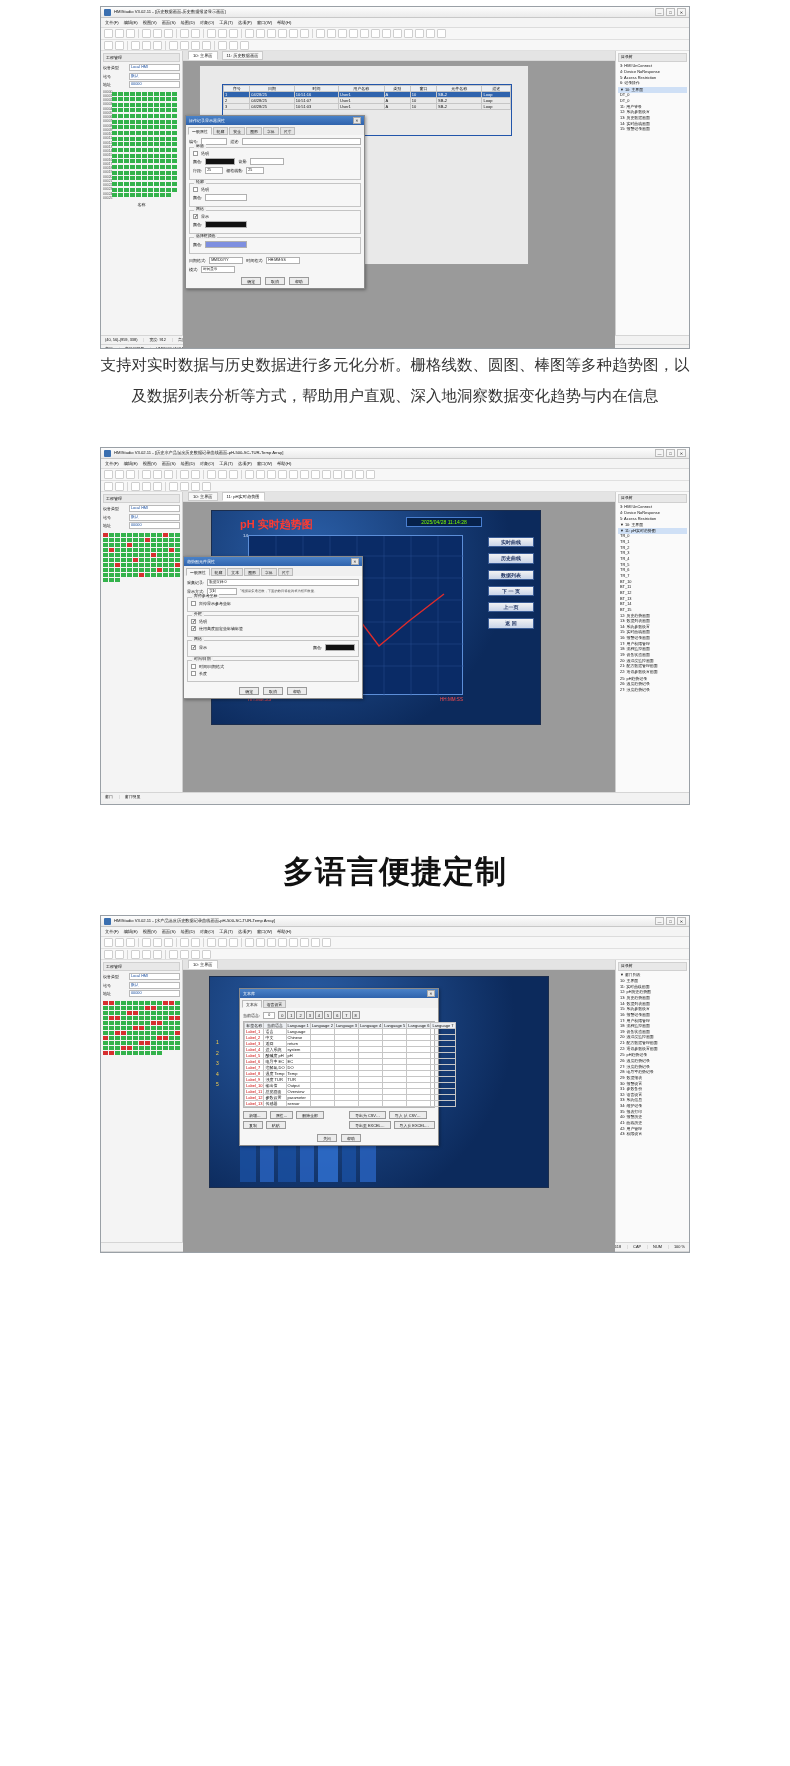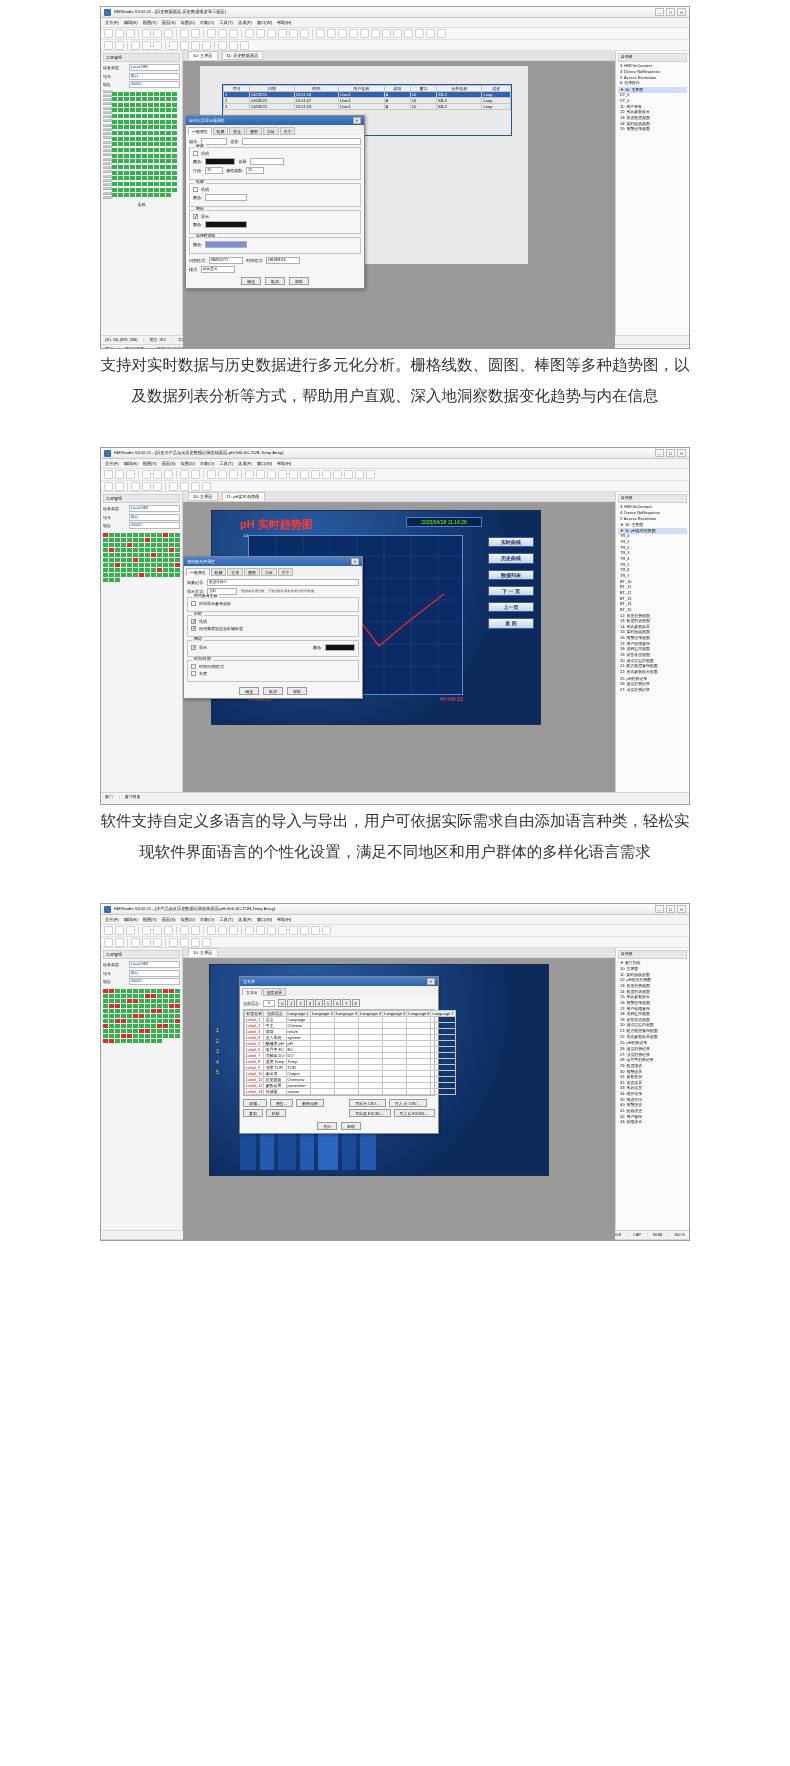--- a/index.html
+++ b/index.html
@@ -1028,21 +1028,21 @@
         <div class="rp-item">27: 浊度趋势记录</div>
       </div>
     </div>
 
     <div class="statusbar">
       <span>窗口</span>
       <span class="sp">窗口明显</span>
     </div>
   </div>
 
-  <div class="section-body">软件支持自定义多语言的导入与导出，用户可依据实际需求自由添加语言种类，轻松实现软件界面语言的个性化设置，满足不同地区和用户群体的多样化语言需求</div>
+  <div class="section-title">多语言便捷定制</div>
 
   <div class="shot" style="height:338px;margin-bottom:24px;">
     <div class="titlebar">
       <span class="tb-icon"></span>
       <span class="tb-text">HMIStudio V3.02.11 - [水产品温度历史数据记录曲线画面-pH-500-SC-TUR-Temp Array]</span>
       <span class="tb-btns">
         <span>—</span>
         <span>□</span>
         <span>✕</span>
       </span>

